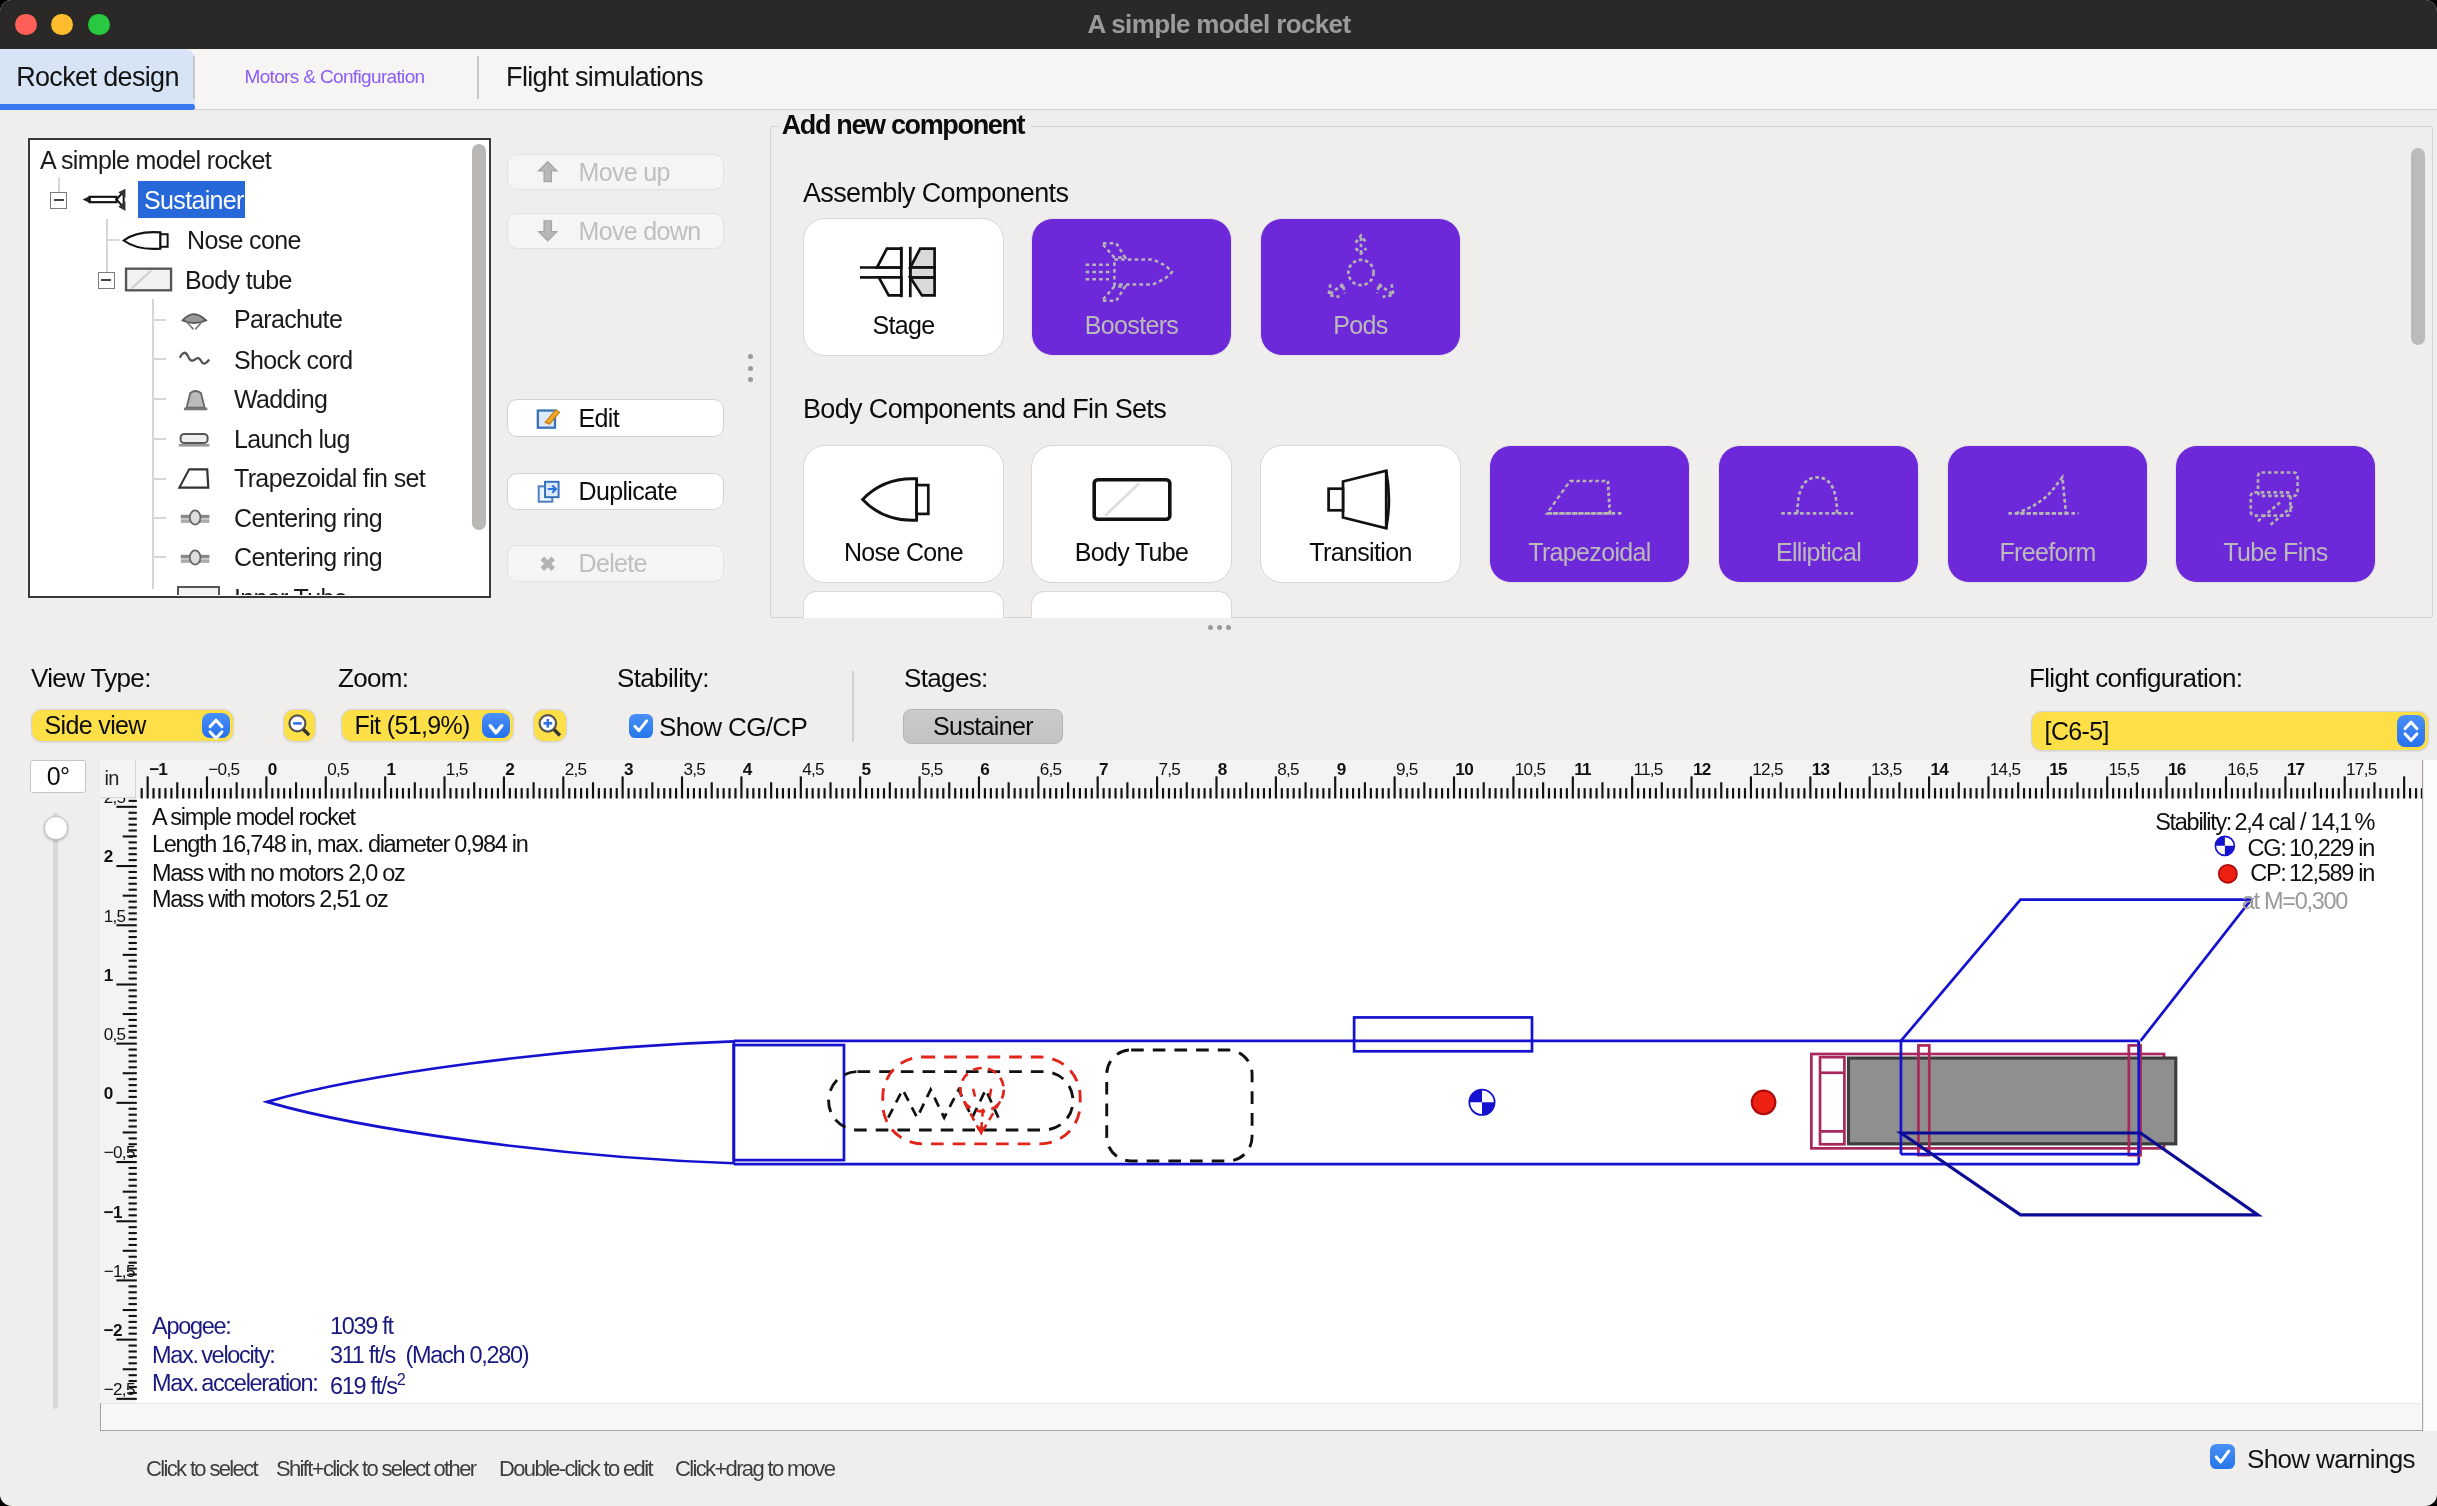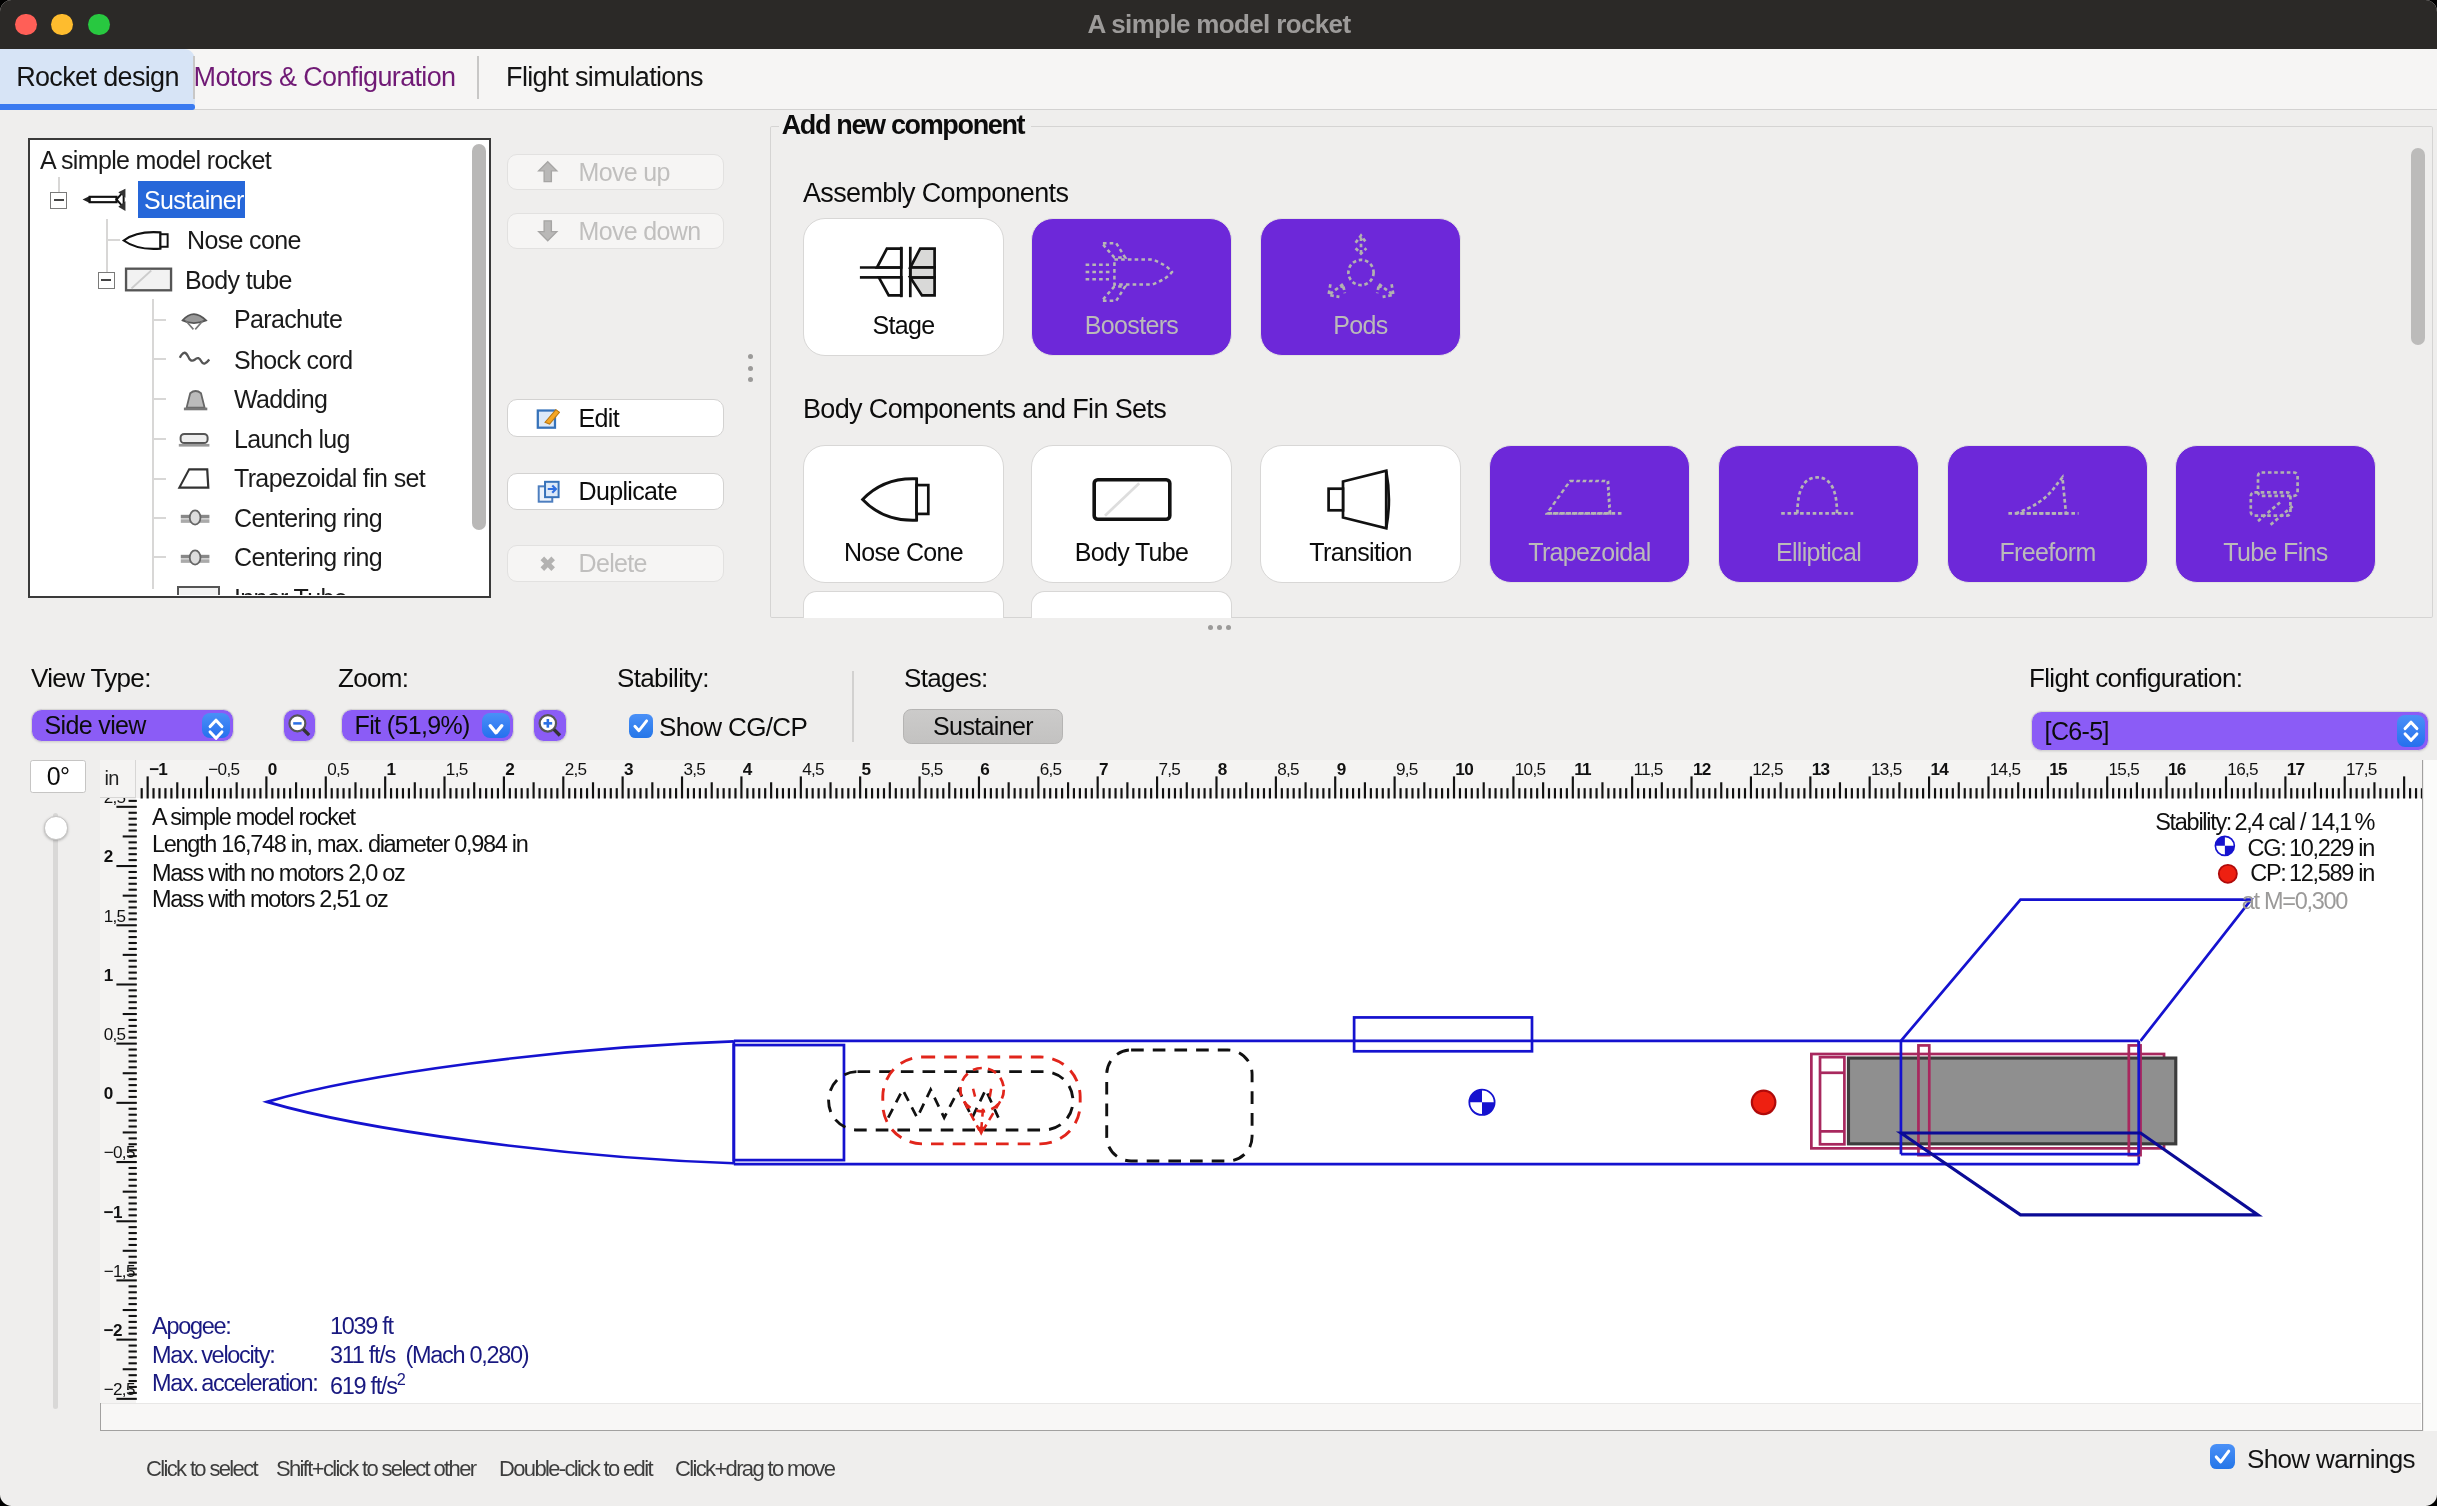--- a/index.html
+++ b/index.html
@@ -5,40 +5,40 @@
 html,body{width:2438px;height:1506px;background:#000;font-family:"Liberation Sans",sans-serif;}
 #win{position:absolute;inset:0;border-radius:11.7px;overflow:hidden;background:#efeeed;letter-spacing:-0.045em}
 .abs{position:absolute}
 .lbl{font-size:26px;color:#0c0c0c}
 .btn{position:absolute;background:#fff;border:1.4px solid #d3d2d1;border-radius:10px;display:flex;align-items:center;color:#0c0c0c;font-size:25px}
 .btn.dis{background:#f6f5f4;border-color:#e2e1e0;color:#c0bfbe}
 .card{position:absolute;width:201px;height:138px;background:#fff;border:1.4px solid #d8d7d6;border-radius:22px;text-align:center}
 .card.dis{background:#6d28d9;border-color:#e3e2e1}
 .card .cap{position:absolute;left:0;right:0;bottom:15.3px;font-size:25px;color:#0c0c0c}
 .card.dis .cap{color:#bbbab9}
-.sel{position:absolute;background:#8b5cf6;border:1.4px solid #d6d5d4;border-radius:10.8px;box-shadow:0 0.9px 1.8px rgba(0,0,0,.08);display:flex;align-items:center;font-size:25px;color:#0c0c0c}
+.sel{position:absolute;background:#fde047;border:1.4px solid #d6d5d4;border-radius:10.8px;box-shadow:0 0.9px 1.8px rgba(0,0,0,.08);display:flex;align-items:center;font-size:25px;color:#0c0c0c}
 .step{position:absolute;right:2.7px;top:2.7px;bottom:2.7px;width:28px;background:linear-gradient(#4a90f7,#2670ee);border-radius:8.1px}
 .ck{position:absolute;width:23.5px;height:23.5px;border-radius:6.3px;background:linear-gradient(#4a90f7,#2576e8);}
 .ck svg{position:absolute;left:0;top:0}
 .treerow{position:absolute;font-size:25px;color:#1a1a1a;white-space:nowrap}
 
 </style></head><body>
 <div id="win">
 <div class="abs" style="left:0;top:0;width:2438px;height:49px;background:#2b2927"></div>
 <div class="abs" style="left:15.3px;top:13.5px;width:21.7px;height:21.7px;border-radius:50%;background:#ff5f57"></div>
 <div class="abs" style="left:51px;top:13.5px;width:21.7px;height:21.7px;border-radius:50%;background:#febc2e"></div>
 <div class="abs" style="left:88px;top:13.5px;width:21.7px;height:21.7px;border-radius:50%;background:#28c840"></div>
 <div class="abs" style="left:0;top:0;width:2438px;height:49px;display:flex;align-items:center;justify-content:center;font-size:26px;font-weight:700;color:#9d9b9a">A simple model rocket</div>
 <div class="abs" style="left:0;top:49px;width:2438px;height:61px;background:#f6f5f4;border-bottom:1.4px solid #d3d2d1"></div>
 <div class="abs" style="left:0;top:49px;width:195px;height:56px;background:#d7e4f6;border-top-right-radius:10.8px"></div>
 <div class="abs" style="left:0;top:104px;width:195px;height:5.8px;background:#3a7af0;border-top-right-radius:2.7px;border-bottom-right-radius:2.7px"></div>
 <div class="abs" style="left:193px;top:56px;width:1.8px;height:43px;background:#c8c7c6"></div>
 <div class="abs" style="left:477px;top:56px;width:1.8px;height:43px;background:#c8c7c6"></div>
 <div class="abs" style="left:-83px;top:49px;width:361px;height:56px;display:flex;align-items:center;justify-content:center;font-size:27px;color:#141414">Rocket design</div>
-<div class="abs" style="left:144px;top:49px;width:361px;height:56px;display:flex;align-items:center;justify-content:center;font-size:27px;color:#701a75">Motors &amp; Configuration</div>
+<div class="abs" style="left:154px;top:49px;width:361px;height:56px;display:flex;align-items:center;justify-content:center;font-size:19px;color:#8b5cf6">Motors &amp; Configuration</div>
 <div class="abs" style="left:424px;top:49px;width:361px;height:56px;display:flex;align-items:center;justify-content:center;font-size:27px;color:#141414">Flight simulations</div>
 <div class="abs" style="left:28.4px;top:138px;width:463px;height:460px;background:#fff;border:2.7px solid #3a3a3a"></div>
 <div class="abs" style="left:472px;top:144px;width:13.5px;height:386px;background:#b9b8b7;border-radius:7.2px"></div>
 <div class="abs" style="left:58px;top:177px;width:1.8px;height:23.5px;background:#d8d7d6"></div>
 <div class="abs" style="left:106px;top:219px;width:1.8px;height:60px;background:#d8d7d6"></div>
 <div class="abs" style="left:107px;top:239px;width:12.6px;height:1.8px;background:#d8d7d6"></div>
 <div class="abs" style="left:152px;top:299px;width:1.8px;height:290px;background:#d8d7d6"></div>
 <div class="abs" style="left:153px;top:319px;width:12.6px;height:1.8px;background:#d8d7d6"></div>
 <div class="abs" style="left:153px;top:358px;width:12.6px;height:1.8px;background:#d8d7d6"></div>
 <div class="abs" style="left:153px;top:398px;width:12.6px;height:1.8px;background:#d8d7d6"></div>

